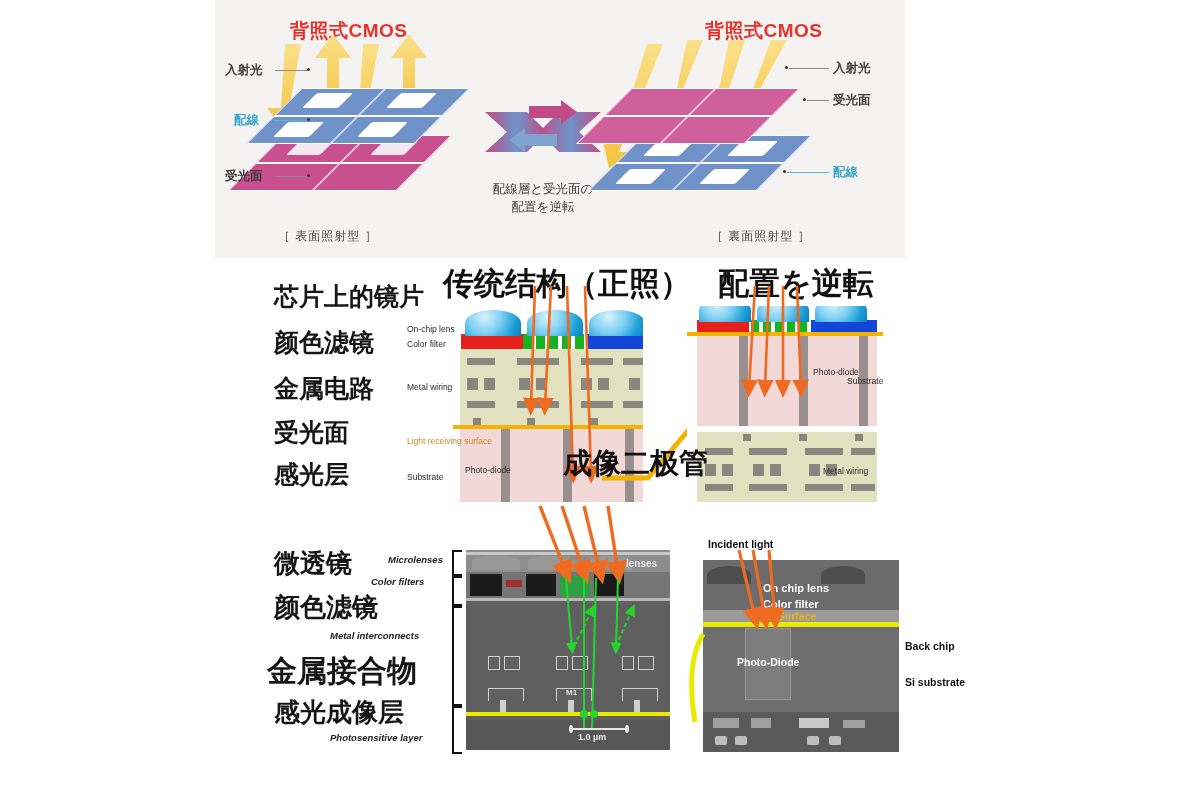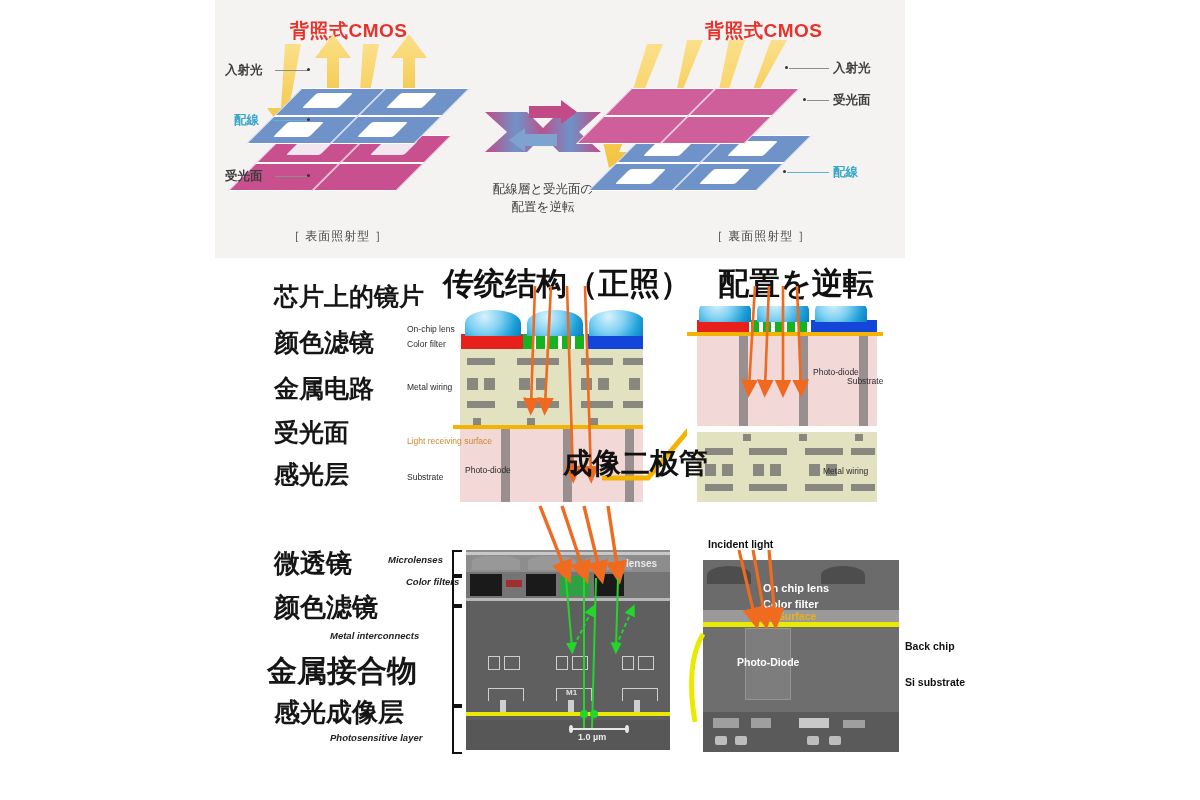--- a/index.html
+++ b/index.html
@@ -114,21 +114,21 @@
   <div class="leaddot" style="left:92px;top:68px;"></div>
 
   <div class="p1-lead cyan" style="left:19px;top:112px;">配線</div>
   <div class="leadline cy" style="left:58px;top:120px;width:36px;"></div>
   <div class="leaddot" style="left:92px;top:118px;"></div>
 
   <div class="p1-lead" style="left:10px;top:168px;">受光面</div>
   <div class="leadline" style="left:60px;top:176px;width:34px;"></div>
   <div class="leaddot" style="left:92px;top:174px;"></div>
 
-  <div class="p1-caption" style="left:73px;top:228px;">［ 表面照射型 ］</div>
+  <div class="p1-caption" style="left:63px;top:228px;">［ 表面照射型 ］</div>
 
   <svg class="ov" style="left:268px;top:98px;" width="120" height="72">
     <polygon points="2,14 44,14 64,34 44,54 2,54 24,34" fill="url(#gswap)"></polygon>
     <polygon points="118,14 76,14 56,34 76,54 118,54 96,34" fill="url(#gswap)" transform="translate(0,0)"></polygon>
     <polygon points="46,8 78,8 78,2 94,14 78,26 78,20 46,20" fill="#c24a86"></polygon>
     <polygon points="74,48 42,48 42,54 26,42 42,30 42,36 74,36" fill="#7fa3d0"></polygon>
   </svg>
   <div class="p1-mid" style="left:264px;top:180px;width:128px;">配線層と受光面の</div>
   <div class="p1-mid" style="left:264px;top:198px;width:128px;">配置を逆転</div>
 
@@ -320,21 +320,21 @@
 
   <div class="cn-title" style="left:517px;top:186px;font-size:29px;margin-left:46px;">成像二极管</div>
 </div>
 
 <div class="abs" id="panel-bot">
 
   <div class="cn-label" style="left:274px;top:28px;font-size:26px;">微透镜</div>
   <div class="en-i" style="left:388px;top:36px;">Microlenses</div>
 
   <div class="cn-label" style="left:274px;top:72px;font-size:26px;">颜色滤镜</div>
-  <div class="en-i" style="left:406px;top:58px;">Color filters</div>
+  <div class="en-i" style="left:371px;top:58px;">Color filters</div>
 
   <div class="en-i" style="left:330px;top:112px;">Metal interconnects</div>
   <div class="cn-label" style="left:267px;top:133px;font-size:30px;">金属接合物</div>
 
   <div class="cn-label" style="left:274px;top:177px;font-size:26px;">感光成像层</div>
   <div class="en-i" style="left:330px;top:214px;">Photosensitive layer</div>
 
   <div class="bracket" style="left:452px;top:32px;width:8px;height:22px;"></div>
   <div class="bracket" style="left:452px;top:58px;width:8px;height:26px;"></div>
   <div class="bracket" style="left:452px;top:88px;width:8px;height:96px;"></div>

